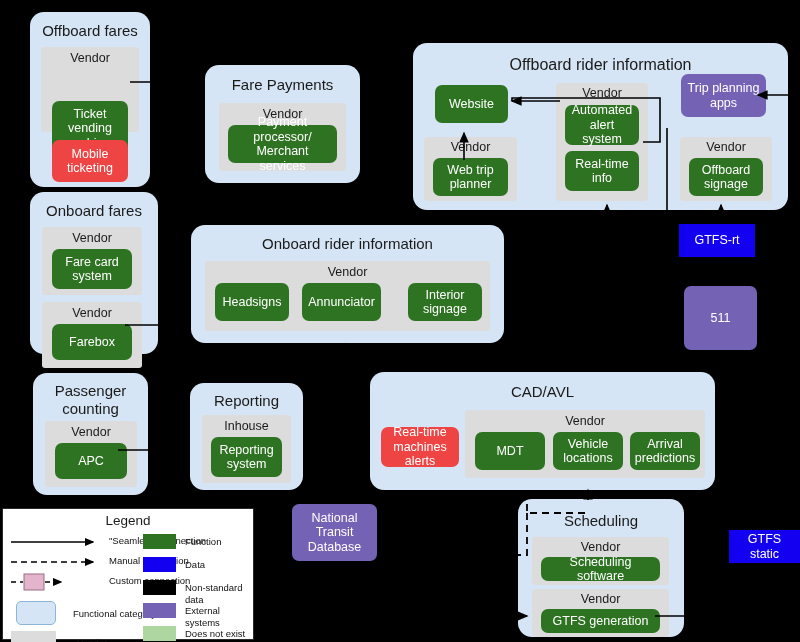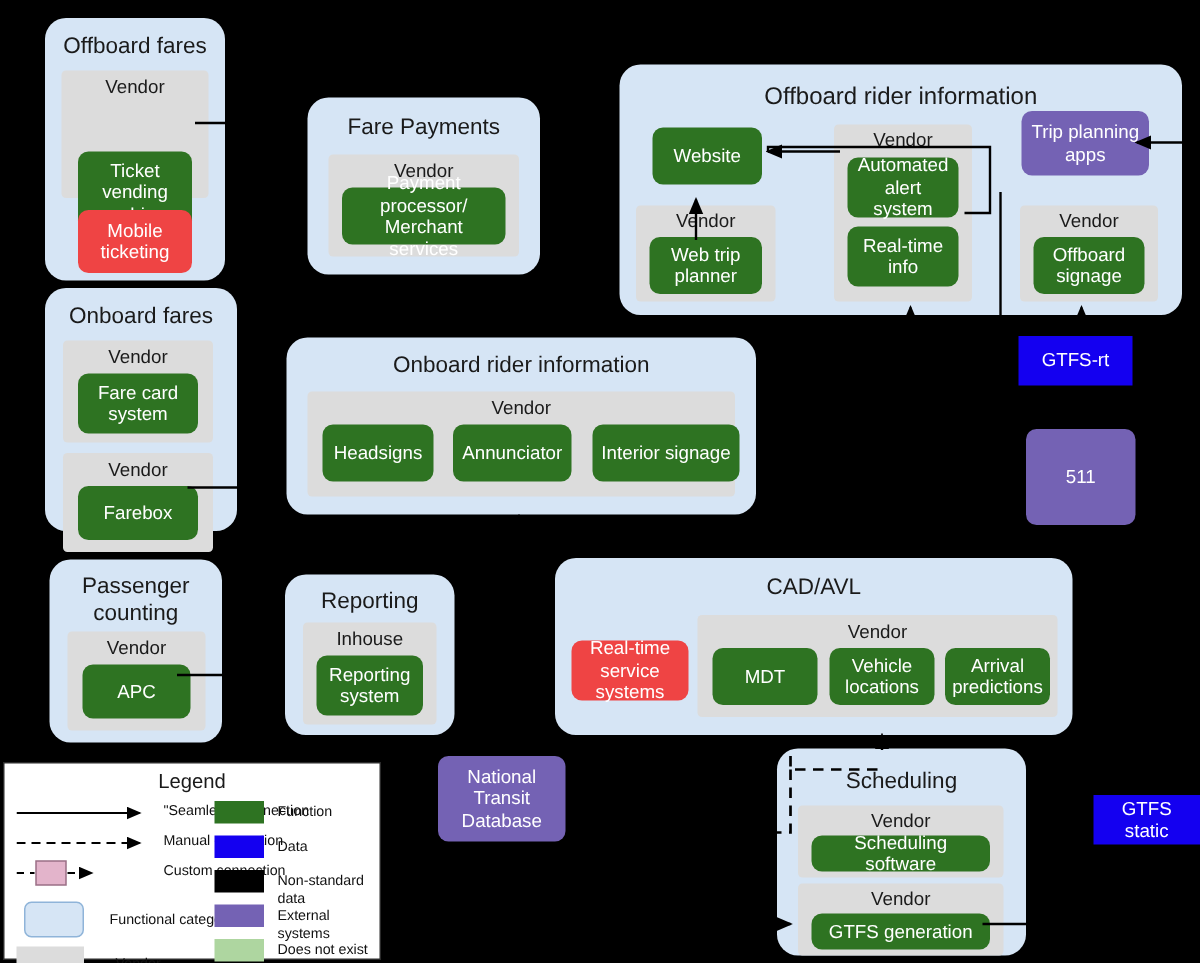--- a/index.html
+++ b/index.html
@@ -143,21 +143,21 @@
 
     <div class="ext" style="left:268px;top:31px;width:85px;height:43px;">Trip planning apps</div>
   </div>
 
   <div class="cat" style="left:191px;top:225px;width:313px;height:118px;">
     <div class="cat-title" style="top:10px;font-size:15px;">Onboard rider information</div>
     <div class="vendor" style="left:14px;top:36px;width:285px;height:70px;">
       <div class="vendor-title" style="top:4px;">Vendor</div>
       <div class="fn" style="left:10px;top:22px;width:74px;height:38px;">Headsigns</div>
       <div class="fn" style="left:97px;top:22px;width:79px;height:38px;">Annunciator</div>
-      <div class="fn" style="left:190px;top:22px;width:98px;height:38px;">Interior signage</div>
+      <div class="fn" style="left:203px;top:22px;width:74px;height:38px;">Interior signage</div>
     </div>
   </div>
 
   <div class="cat" style="left:33px;top:373px;width:115px;height:122px;">
     <div class="cat-title" style="top:9px;">Passenger counting</div>
     <div class="vendor" style="left:12px;top:48px;width:92px;height:66px;">
       <div class="vendor-title" style="top:4px;">Vendor</div>
       <div class="fn" style="left:10px;top:22px;width:72px;height:36px;">APC</div>
     </div>
   </div>
@@ -165,21 +165,21 @@
   <div class="cat" style="left:190px;top:383px;width:113px;height:107px;">
     <div class="cat-title" style="top:9px;">Reporting</div>
     <div class="vendor" style="left:12px;top:32px;width:89px;height:68px;">
       <div class="vendor-title" style="top:4px;">Inhouse</div>
       <div class="fn" style="left:9px;top:22px;width:71px;height:40px;">Reporting system</div>
     </div>
   </div>
 
   <div class="cat" style="left:370px;top:372px;width:345px;height:118px;">
     <div class="cat-title" style="top:11px;font-size:15px;">CAD/AVL</div>
-    <div class="fn ghost" style="left:11px;top:55px;width:78px;height:40px;">Real-time service systems</div>
+    <div class="fn ghost" style="left:11px;top:55px;width:78px;height:40px;">Real-time machines alerts</div>
     <div class="vendor" style="left:95px;top:38px;width:240px;height:68px;">
       <div class="vendor-title" style="top:4px;">Vendor</div>
       <div class="fn" style="left:10px;top:22px;width:70px;height:38px;">MDT</div>
       <div class="fn" style="left:88px;top:22px;width:70px;height:38px;">Vehicle locations</div>
       <div class="fn" style="left:165px;top:22px;width:70px;height:38px;">Arrival predictions</div>
     </div>
   </div>
 
   <div class="cat" style="left:518px;top:499px;width:166px;height:138px;">
     <div class="cat-title" style="top:13px;font-size:15px;">Scheduling</div>

